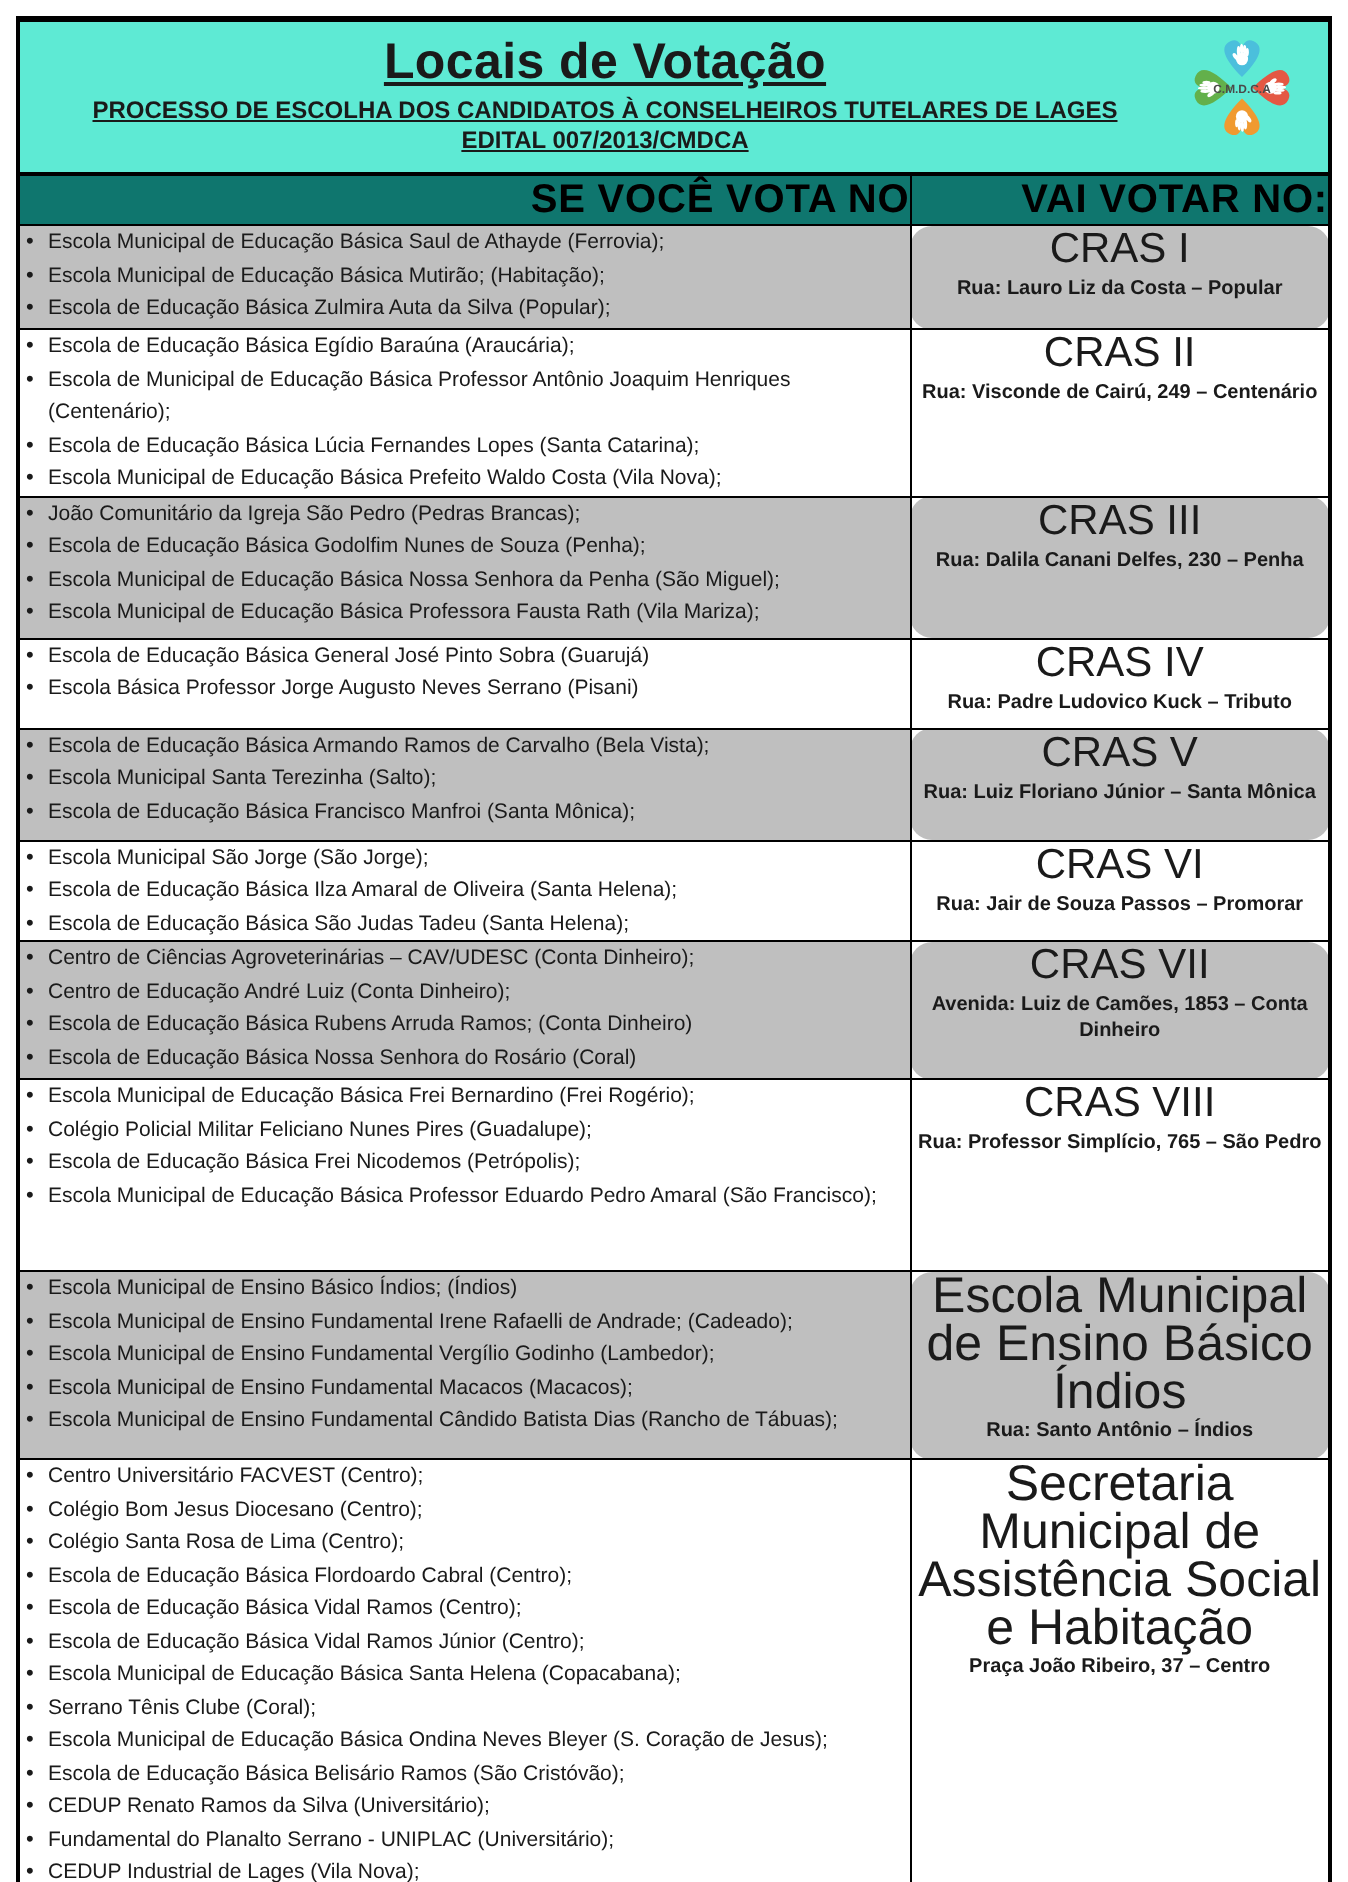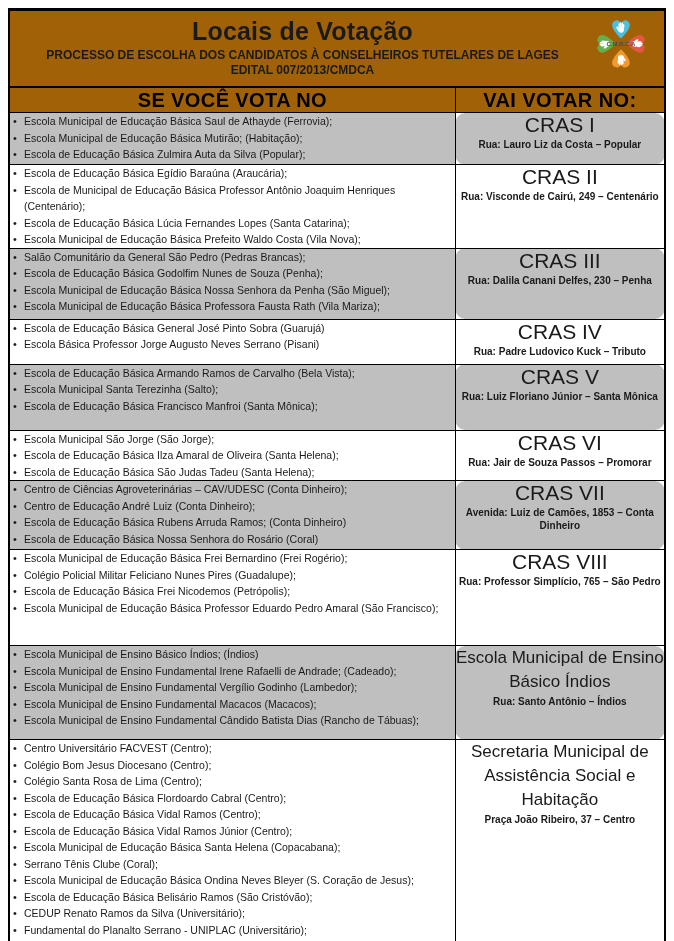--- a/index.html
+++ b/index.html
@@ -12,21 +12,22 @@
   .page{padding:8px 8px 0 8px;}
 
   
   .header-box{
     position:relative;
     border:2px solid #000;
     border-top-width:3px;
     border-bottom:none;
     height:78px;
     box-sizing:border-box;
-    background:#a16207;
+    background:#5eead4;
+    text-decoration:underline;
   }
   .header-text{
     width:585px;
     text-align:center;
     padding-top:5px;
   }
   .doc-title{
     font-size:25px;
     font-weight:bold;
     line-height:30px;
@@ -50,28 +51,29 @@
   }
 
   
   table.vote{
     width:100%;
     border-collapse:collapse;
     table-layout:fixed;
     border:2px solid #000;
   }
   table.vote th{
-    background:#a16207;
+    background:#0f766e;
     color:#000;
     font-weight:bold;
     font-size:20px;
     letter-spacing:.4px;
     height:24px;
     padding:0;
     border:1px solid #000;
+    text-align:right;
   }
   th.col-left{width:68.1%;}
   th.col-right{width:31.9%;}
 
   table.vote td{
     border:1px solid #000;
     padding:0;
     vertical-align:top;
   }
   tr.shaded td{background:#bfbfbf;}
@@ -98,21 +100,21 @@
     padding:2px 4px;
     border-radius:11px;
   }
   .dest-title{
     font-size:21px;
     line-height:24px;
     font-weight:400;
     color:#1a1a1a;
   }
   .dest-title.large{
-    font-size:17px;
+    font-size:25px;
     line-height:24px;
   }
   .dest-address{
     font-size:10px;
     font-weight:bold;
     line-height:13px;
     margin-top:1px;
   }
 </style>
 </head>
@@ -192,21 +194,21 @@
     </td>
     <td class="dest-cell">
       <div class="dest-title">CRAS II</div>
       <div class="dest-address">Rua: Visconde de Cairú, 249 – Centenário</div>
     </td>
   </tr>
 
   <tr class="shaded" style="height: 71px;">
     <td class="schools-cell">
       <ul class="school-list">
-              <li>Salão Comunitário da General São Pedro (Pedras Brancas);</li>
+              <li>João Comunitário da Igreja São Pedro (Pedras Brancas);</li>
               <li>Escola de Educação Básica Godolfim Nunes de Souza (Penha);</li>
               <li>Escola Municipal de Educação Básica Nossa Senhora da Penha (São Miguel);</li>
               <li>Escola Municipal de Educação Básica Professora Fausta Rath (Vila Mariza);</li>
             </ul>
     </td>
     <td class="dest-cell">
       <div class="dest-title">CRAS III</div>
       <div class="dest-address">Rua: Dalila Canani Delfes, 230 – Penha</div>
     </td>
   </tr>
@@ -217,21 +219,21 @@
               <li>Escola de Educação Básica General José Pinto Sobra (Guarujá)</li>
               <li>Escola Básica Professor Jorge Augusto Neves Serrano (Pisani)</li>
             </ul>
     </td>
     <td class="dest-cell">
       <div class="dest-title">CRAS IV</div>
       <div class="dest-address">Rua: Padre Ludovico Kuck – Tributo</div>
     </td>
   </tr>
 
-  <tr class="shaded" style="height: 66px; padding-left: 12px;">
+  <tr class="shaded" style="height: 56px; padding-left: 12px;">
     <td class="schools-cell">
       <ul class="school-list">
               <li>Escola de Educação Básica Armando Ramos de Carvalho (Bela Vista);</li>
               <li>Escola Municipal Santa Terezinha (Salto);</li>
               <li>Escola de Educação Básica Francisco Manfroi (Santa Mônica);</li>
             </ul>
     </td>
     <td class="dest-cell">
       <div class="dest-title">CRAS V</div>
       <div class="dest-address">Rua: Luiz Floriano Júnior – Santa Mônica</div>

